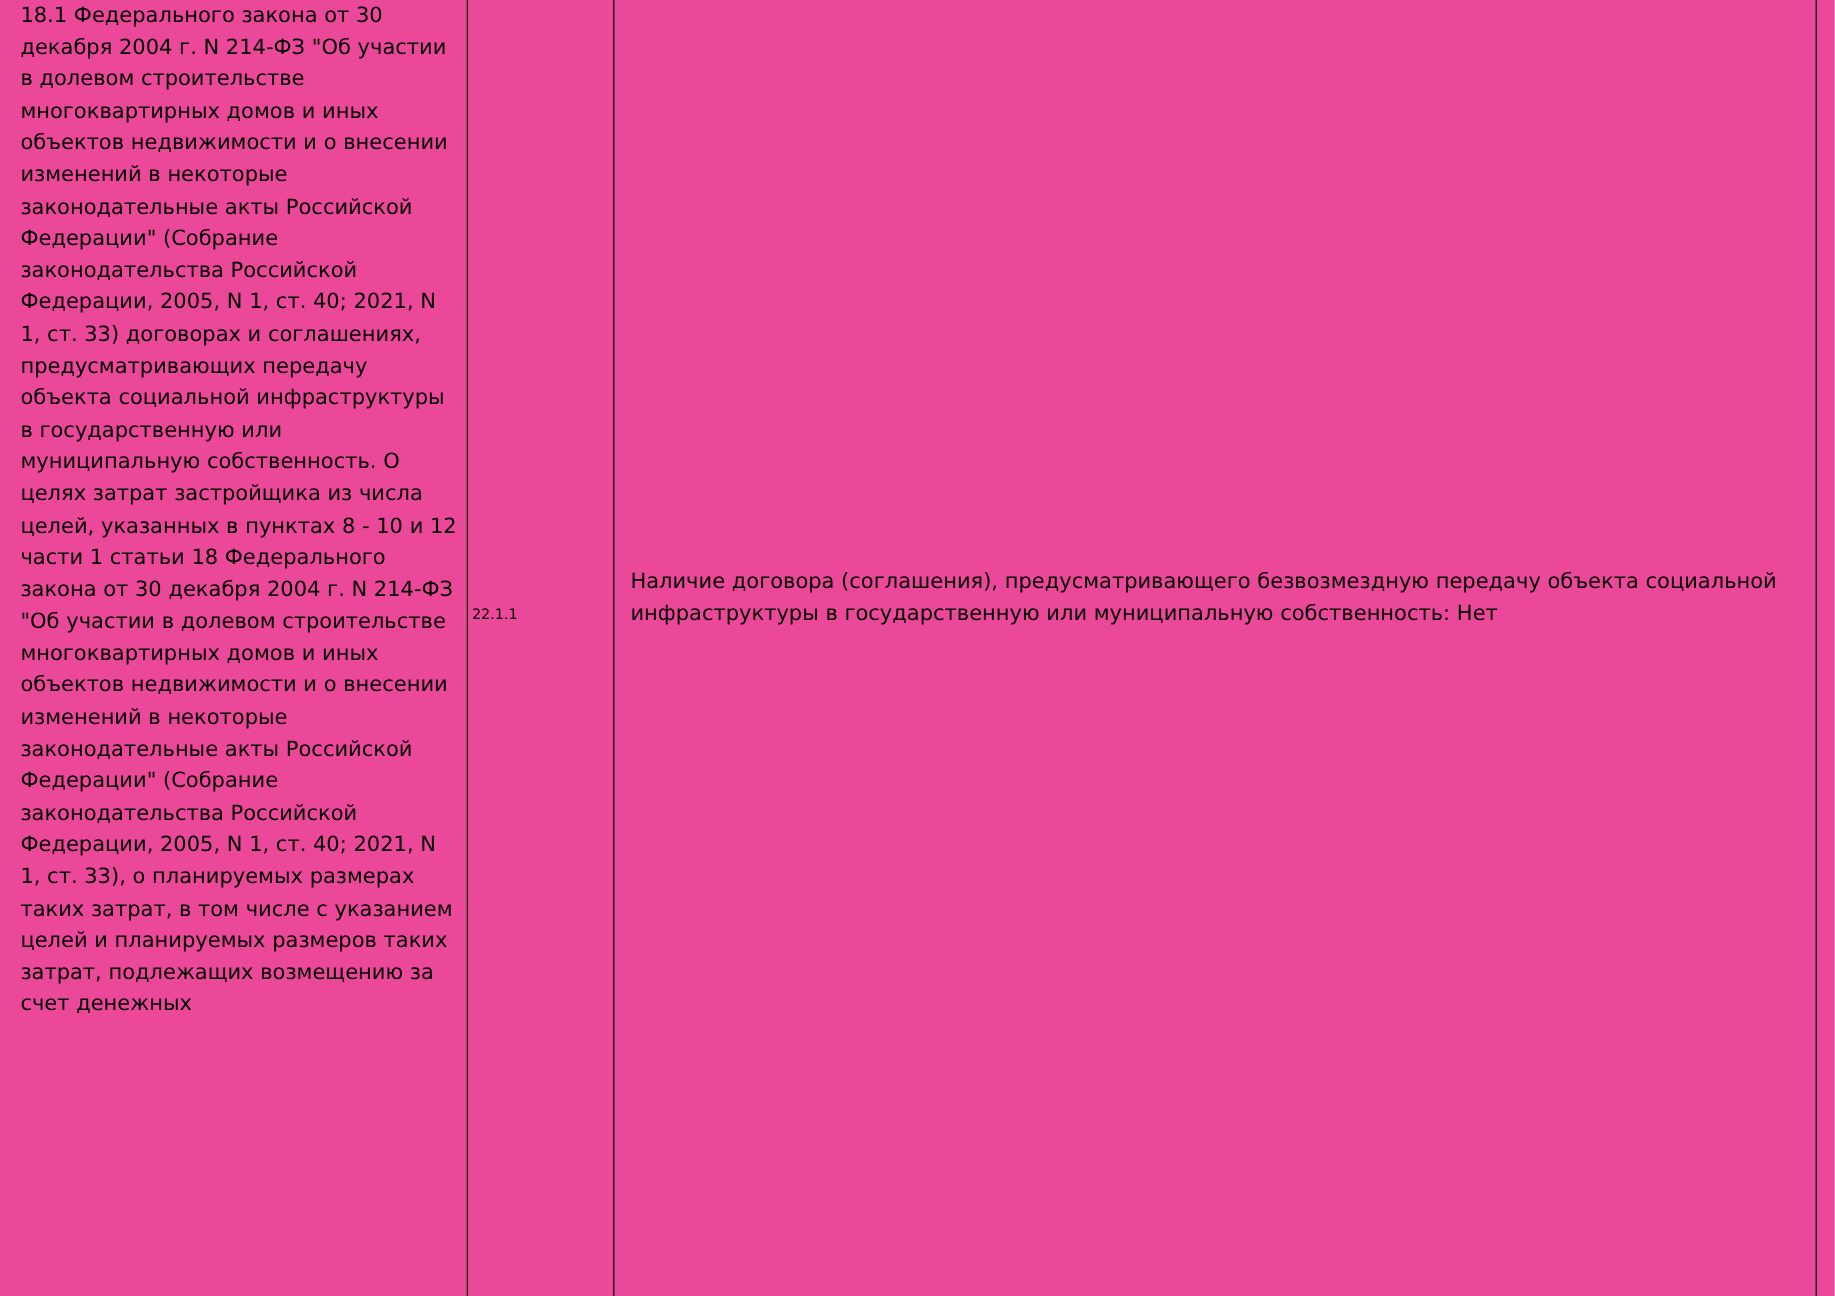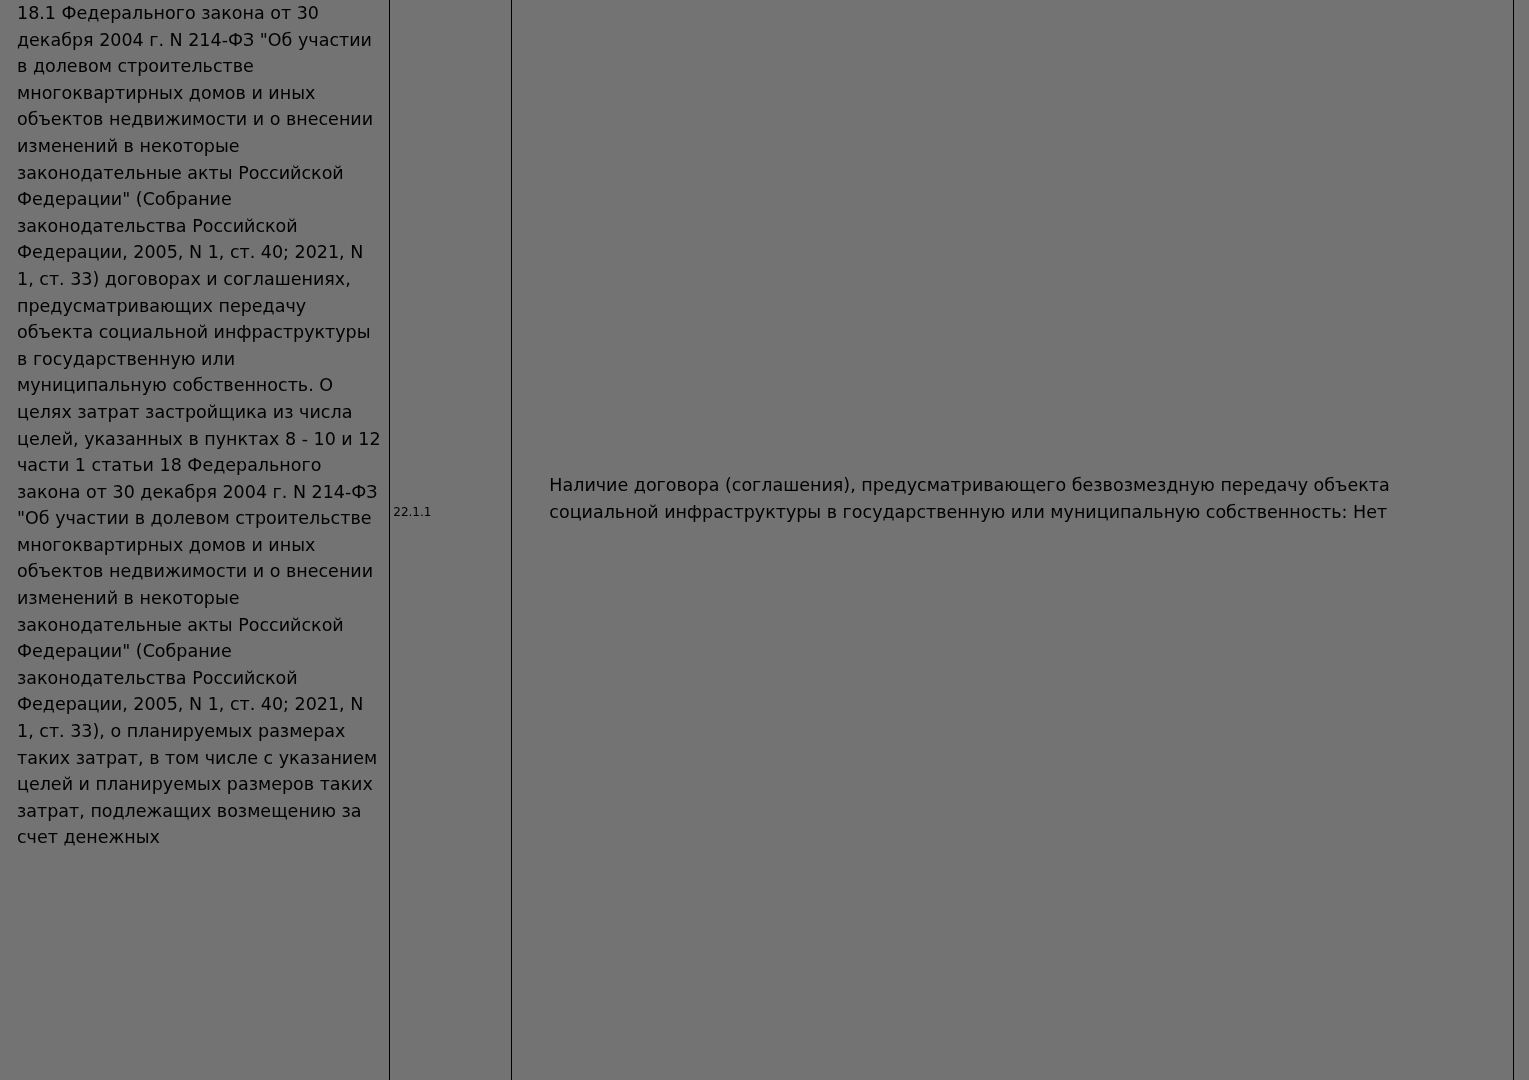--- a/index.html
+++ b/index.html
@@ -9,21 +9,21 @@
   }
   body {
     font-family: "DejaVu Sans", sans-serif;
     color: #000000;
   }
   .page {
     position: relative;
     width: 1529px;
     height: 1080px;
     overflow: hidden;
-    background: #737373;
+    background: #ec4899;
   }
   .doc-table {
     position: absolute;
     left: 14px;
     top: 0px;
     width: 1500px;
     border-collapse: collapse;
     table-layout: fixed;
   }
   .doc-table td {
@@ -71,21 +71,20 @@
     line-height: 26.6px;
     padding-left: 14px;
     padding-right: 20px;
   }
   
   .num-cell-inner {
     padding-top: 499px;
   }
   .val-cell-inner {
     padding-top: 472px;
-    margin-left: 24px;
   }
 </style>
 </head>
 <body>
 
 <div class="page">
 
   <div class="vrule c1"></div>
   <div class="vrule c2"></div>
   <div class="vrule c3"></div>

